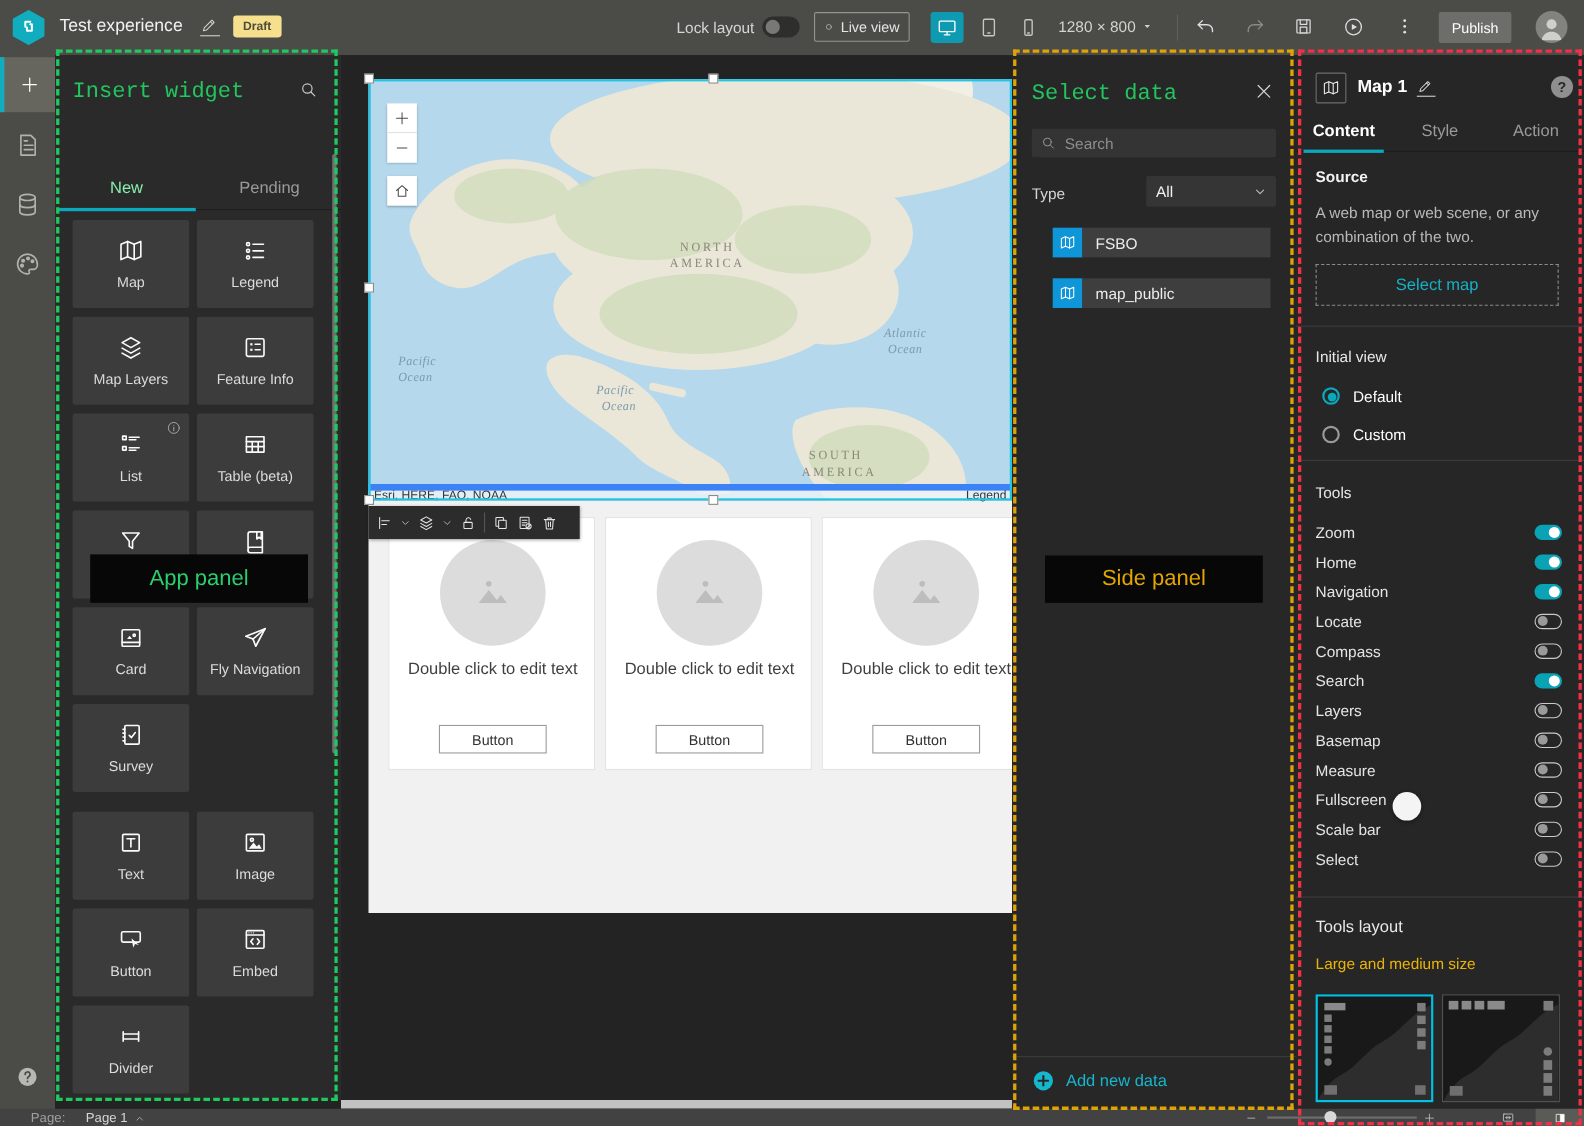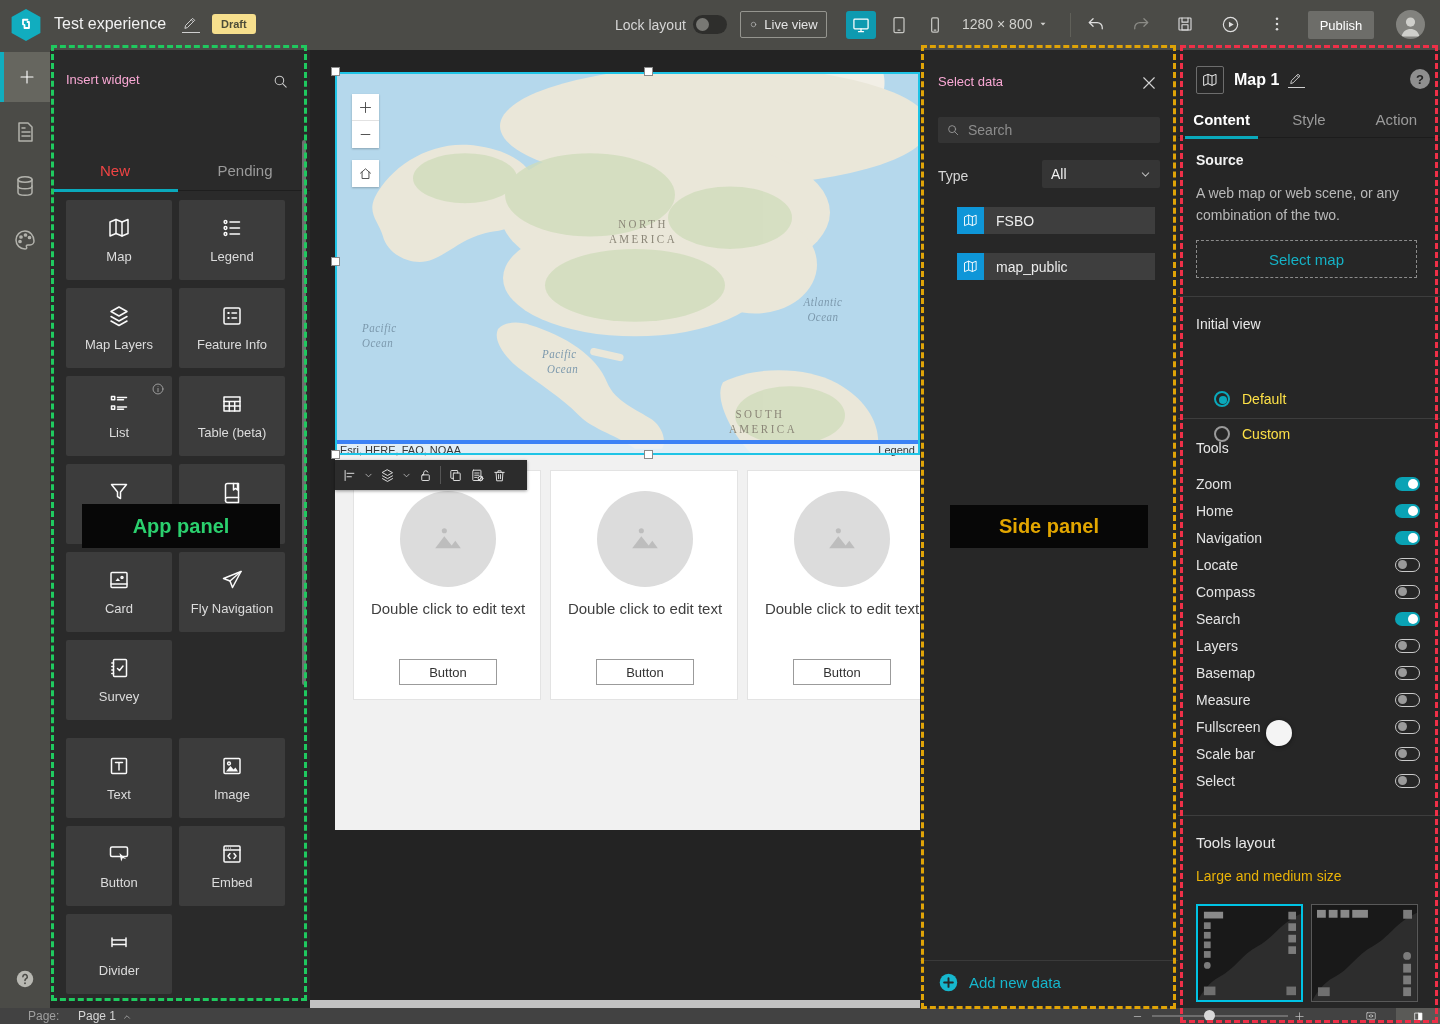--- a/index.html
+++ b/index.html
@@ -42,45 +42,45 @@
   
   .rail { left:0; top:50px; width:50px; height:974px; background:#4b4b47; z-index:25; }
   .rail-add { position:absolute; left:0; top:2px; width:50px; height:50px; background:#66665f; border-left:4px solid #11adbf;
               display:flex; align-items:center; justify-content:center; color:#fff; }
   .rail-add .ic{width:18px;height:18px;}
   .rail-it { position:absolute; left:13px; width:24px; height:24px; color:#b2b2ac; }
   .rail-help { position:absolute; left:14px; top:918px; width:22px; height:22px; color:#b8b8b2; }
 
   
   .panel { background:#2a2a2a; z-index:10; }
-  .p-head { color:#f9a8d4; font-size:13px; }
+  .p-head { color:#22c55e; font-size:20px;font-family:Liberation Mono, monospace; }
 
   
   .app-panel { left:50px; top:50px; width:260px; height:950px; }
   .ap-title { position:absolute; left:16px; top:22px; }
   .ap-search { position:absolute; left:222px; top:23px; width:17px; height:17px; color:#c9c9c9; }
   .ap-tabs { position:absolute; left:0; top:100px; width:260px; height:41px; border-bottom:1px solid #1e1e1e; display:flex; }
   .ap-tab { width:50%; display:flex; align-items:center; justify-content:center; font-size:15px; color:#9a9a9a; position:relative; }
-  .ap-tab.active { color:#ef4444; }
+  .ap-tab.active { color:#86efac; }
   .ap-tab.active::after { content:""; position:absolute; left:2px; right:2px; bottom:-2px; height:3px; background:#0aa9bb; }
   .ap-section { position:absolute; left:16px; top:163px; color:#9c9c9c; font-size:13px; }
   .tile { position:absolute; width:106px; height:80px; background:#3c3c3c; border-radius:2px; color:#e8e8e8;
           display:flex; flex-direction:column; align-items:center; justify-content:center; gap:9px; }
   .tile .ic { width:24px; height:24px; color:#fafafa; }
   .tile span { font-size:13px; color:#dcdcdc; }
   .tile .info { position:absolute; right:7px; top:6px; width:14px; height:14px; color:#a8a8a8; }
   .ap-scroll { position:absolute; left:252px; top:90px; width:4px; height:545px; background:#6f6f6f; border-radius:2px; }
 
   
   .canvas { left:310px; top:50px; width:610px; height:958px; background:#232323; overflow:hidden; z-index:5; }
   .page-white { position:absolute; left:25px; top:405px; width:585px; height:375px; background:#f1f1f1; }
   .mapwrap { position:absolute; left:25px; top:22px; width:585px; height:383px; background:#b5d8ec; }
   .map-attr { position:absolute; left:0; bottom:0; width:100%; height:15px; background:rgba(236,244,249,.8);
               display:flex; align-items:center; justify-content:space-between; font-size:11px; color:#363636; padding:0 5px;
-              border-top:4px solid #3b82f6; }
+              border-top:6px solid #3b82f6; }
   .map-sel { position:absolute; left:25px; top:22px; width:585px; height:383px; border:2px solid #1fc4e6; pointer-events:none; }
   .handle { position:absolute; width:9px; height:9px; background:#fff; border:1px solid #8a8a8a; z-index:6; }
   .mapbtn { position:absolute; width:27px; background:#fff; box-shadow:0 1px 2px rgba(0,0,0,.25); color:#4a4a4a; }
   .mapbtn .row { height:27px; display:flex; align-items:center; justify-content:center; border-bottom:1px solid #e2e2e2; }
   .mapbtn .row:last-child{border-bottom:none;}
   .mapbtn .ic{width:15px;height:15px;}
   .wtoolbar { position:absolute; left:25px; top:410px; width:192px; height:30px; background:#2c2c2c; display:flex; align-items:center; padding:0 7px; gap:7px; color:#e6e6e6; z-index:7; box-shadow:0 1px 3px rgba(0,0,0,.4); }
   .wtoolbar .ic { width:15px; height:15px; }
   .wtoolbar .ic.sm { width:9px; height:9px; color:#bdbdbd; }
   .wtoolbar .vsep { width:1px; height:18px; background:#555; }
@@ -119,21 +119,21 @@
   .cfg-help { position:absolute; left:232px; top:19px; width:20px; height:20px; border-radius:50%; background:#8f8f8f; color:#262626; display:flex; align-items:center; justify-content:center; font-size:13px; font-weight:bold; }
   .cfg-tabs { position:absolute; left:0; top:56px; width:262px; height:32px; border-bottom:1px solid #1c1c1c; display:flex; }
   .cfg-tab { flex:1; text-align:center; font-size:15px; color:#9a9a9a; padding-top:5px; position:relative; }
   .cfg-tab.active { color:#fff; font-weight:bold; }
   .cfg-tab.active::after { content:""; position:absolute; left:7px; right:7px; bottom:-2px; height:3px; background:#0aa9bb; }
   .cfg-h { position:absolute; left:18px; color:#f2f2f2; font-size:14px; font-weight:bold; }
   .cfg-sub { position:absolute; left:18px; color:#eab308; font-size:14px; }
   .cfg-desc { position:absolute; left:18px; top:133px; width:224px; color:#b9b9b9; font-size:14px; line-height:1.55; }
   .selectmap { position:absolute; left:18px; top:190px; width:221px; height:38px; border:1px dashed #8b8b8b; color:#15b2c6; font-size:15px; display:flex; align-items:center; justify-content:center; }
   .cfg-div { position:absolute; left:0; width:262px; height:1px; background:#3d3d3d; }
-  .radio-row { position:absolute; left:36px; display:flex; align-items:center; gap:12px; color:#fde047; font-size:14px;margin-top:39px; }
+  .radio-row { position:absolute; left:24px; display:flex; align-items:center; gap:12px; color:#ffffff; font-size:14px; }
   .rdo { width:16px; height:16px; border-radius:50%; border:2px solid #9a9a9a; position:relative; flex:none; }
   .rdo.sel { border-color:#0aa9bb; }
   .rdo.sel::after { content:""; position:absolute; left:3px; top:3px; width:8px; height:8px; border-radius:50%; background:#0aa9bb; }
   .trow { position:absolute; left:18px; width:224px; height:27px; display:flex; align-items:center; justify-content:space-between; color:#e4e4e4; font-size:14px; }
   .tgl { width:25px; height:14px; border-radius:8px; position:relative; flex:none; }
   .tgl.on { background:#0aa3b5; }
   .tgl.on::after { content:""; position:absolute; right:2px; top:2px; width:10px; height:10px; border-radius:50%; background:#fff; }
   .tgl.off { border:1.5px solid #c9c9c9; }
   .tgl.off::after { content:""; position:absolute; left:2px; top:1.5px; width:9px; height:9px; border-radius:50%; background:#9a9a9a; }
   .thumb { position:absolute; top:854px; width:107px; height:98px; background:#191919; }
@@ -152,21 +152,21 @@
   .bb-zoom { position:absolute; left:1320px; color:#e2e2e2; font-size:12px;margin-top:32px; }
   .bb-fit { position:absolute; left:1364px; top:2px; width:14px; height:12px; color:#c9c9c9; }
   .bb-right { position:absolute; left:1396px; top:0; width:44px; height:16px; background:#5a5a57; display:flex; align-items:center; justify-content:center; color:#fff; }
   .bb-right .ic{width:11px;height:11px;}
 
   
   .ann-border { position:absolute; z-index:40; pointer-events:none; }
   .ann-green { left:51px; top:45px; width:256px; height:956px; border:3px dashed #1fc95f; }
   .ann-yellow { left:921px; top:45px; width:255px; height:964px; border:3px dashed #dfa307; }
   .ann-red { left:1180px; top:45px; width:258px; height:978px; border:3px dashed #ee3048; }
-  .ann-label { position:absolute; z-index:45; background:#070707; display:flex; align-items:center; justify-content:center; font-weight:bold; font-size:20px; }
+  .ann-label { position:absolute; z-index:45; background:#070707; display:flex; align-items:center; justify-content:center; font-weight:normal; font-size:20px; }
   .ann-app { left:82px; top:504px; width:198px; height:44px; color:#2bd06e; }
   .ann-side { left:950px; top:505px; width:198px; height:43px; color:#e2a600; }
   .ann-cfg { left:1210px; top:505px; width:200px; height:42px; color:#ef2148; font-size:19px; }
   .cursor-dot { position:absolute; left:1266px; top:720px; width:26px; height:26px; border-radius:50%; background:#f4f4f4; z-index:46; box-shadow:0 1px 4px rgba(0,0,0,.45); }
 
   
   .m-cont { font-family:"Liberation Serif", serif; font-size:11px; letter-spacing:2.5px; fill:#8b8678; }
   .m-ocean { font-family:"Liberation Serif", serif; font-style:italic; font-size:11px; fill:#7c99ad; letter-spacing:.5px; }
 </style>
 </head>

